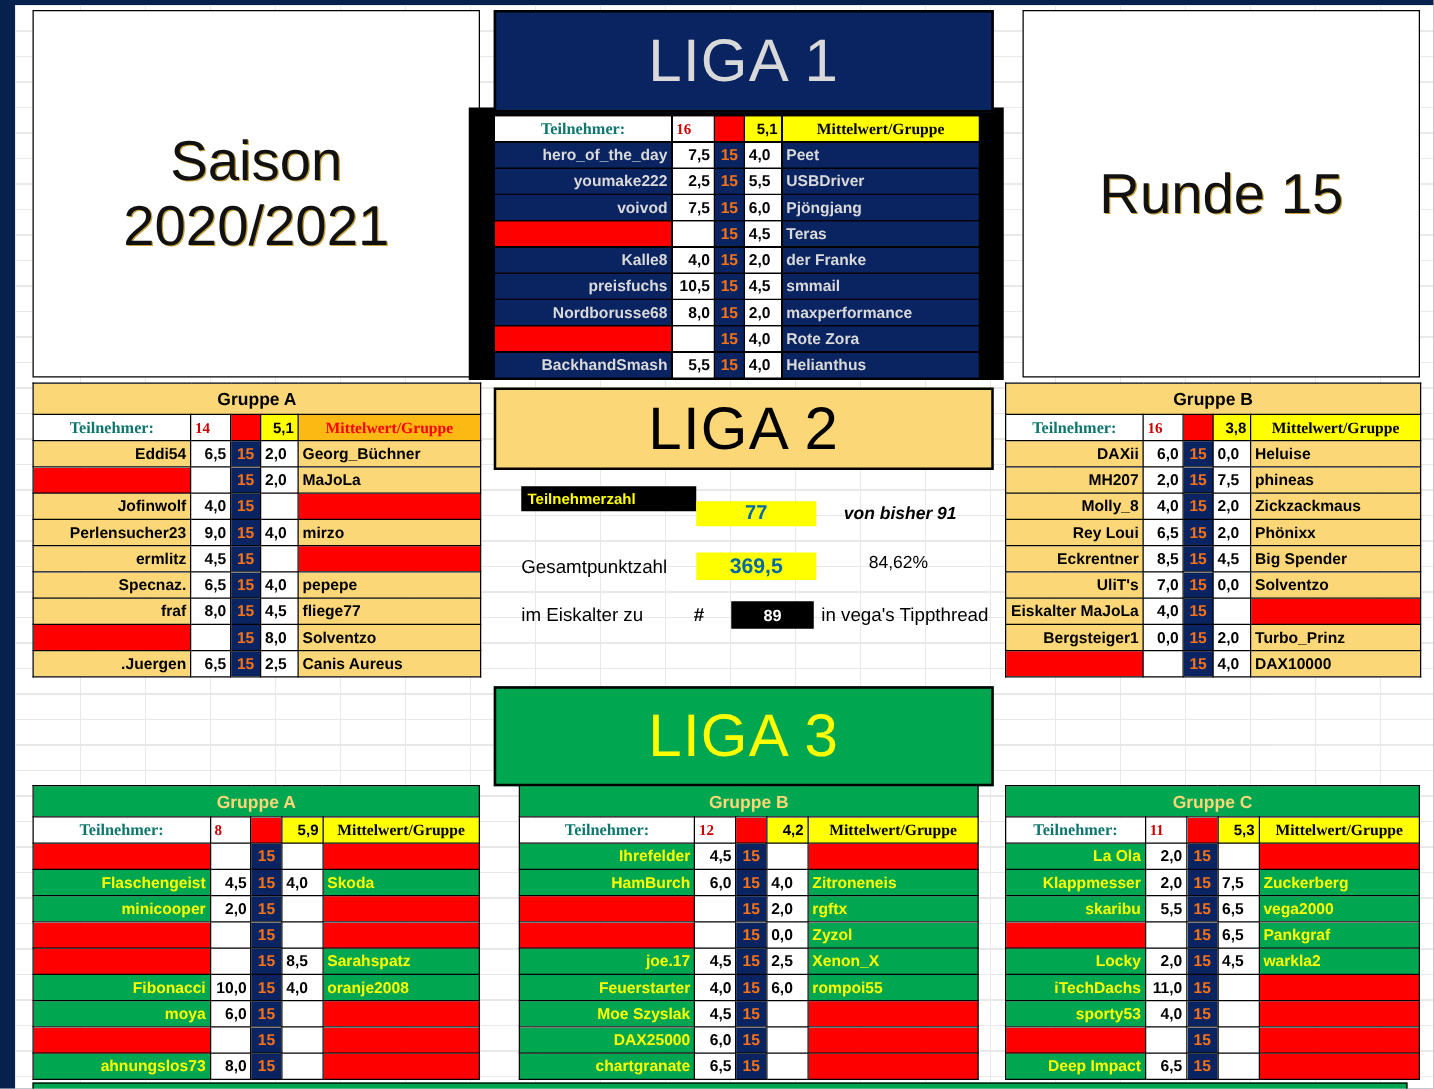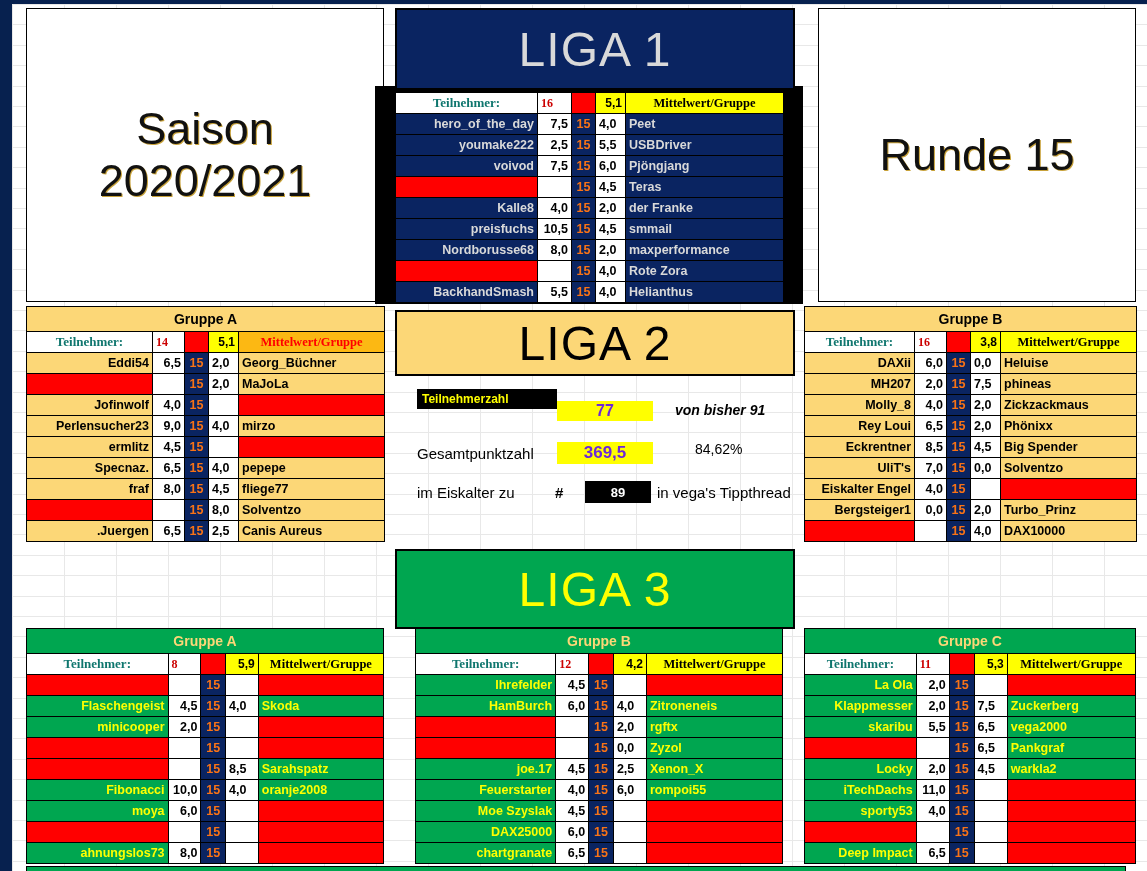--- a/index.html
+++ b/index.html
@@ -99,21 +99,21 @@
   .l2 .hdr-mw-gold{background:#fcb813;color:#ff0000;font-weight:bold;text-align:center;
     font-family:"Liberation Serif", serif;font-size:12.5px;}
 
   
   .l3 .grouptitle{background:#00a650;color:#fcd777;}
   .l3 .gname,.l3 .gpart{background:#00a650;color:#ffff00;}
   .chip-black{background:#000000;color:#ffff00;font-weight:bold;font-size:12px;
     display:flex;align-items:center;padding-left:5px;}
   .chip-black-plain{background:#000000;color:#ffffff;font-weight:bold;font-size:13px;
     display:flex;align-items:center;justify-content:center;}
-  .chip-yellow{background:#ffff00;color:#6d28d9;font-weight:bold;font-size:16px;
+  .chip-yellow{background:#ffff00;color:#0369a1;font-weight:bold;font-size:16px;
     display:flex;align-items:center;justify-content:center;}
   .plain-lbl{display:flex;align-items:center;font-size:15px;color:#000;}
   .ital{font-style:italic;font-weight:bold;font-size:14px;}
 
   
   .blackfill{background:#000000;}
 </style>
 </head>
 <body>
 
@@ -378,21 +378,21 @@
               <td class="gpart">Big Spender</td>
             </tr>
             <tr>
               <td class="gname">UliT's</td>
               <td class="gval">7,0</td>
               <td class="gpts">15</td>
               <td class="gval2">0,0</td>
               <td class="gpart">Solventzo</td>
             </tr>
             <tr>
-              <td class="gname">Eiskalter Engel</td>
+              <td class="gname">Eiskalter MaJoLa</td>
               <td class="gval">4,0</td>
               <td class="gpts">15</td>
               <td class="gval2"></td>
               <td class="gpart empty-red"></td>
             </tr>
             <tr>
               <td class="gname">Bergsteiger1</td>
               <td class="gval">0,0</td>
               <td class="gpts">15</td>
               <td class="gval2">2,0</td>

